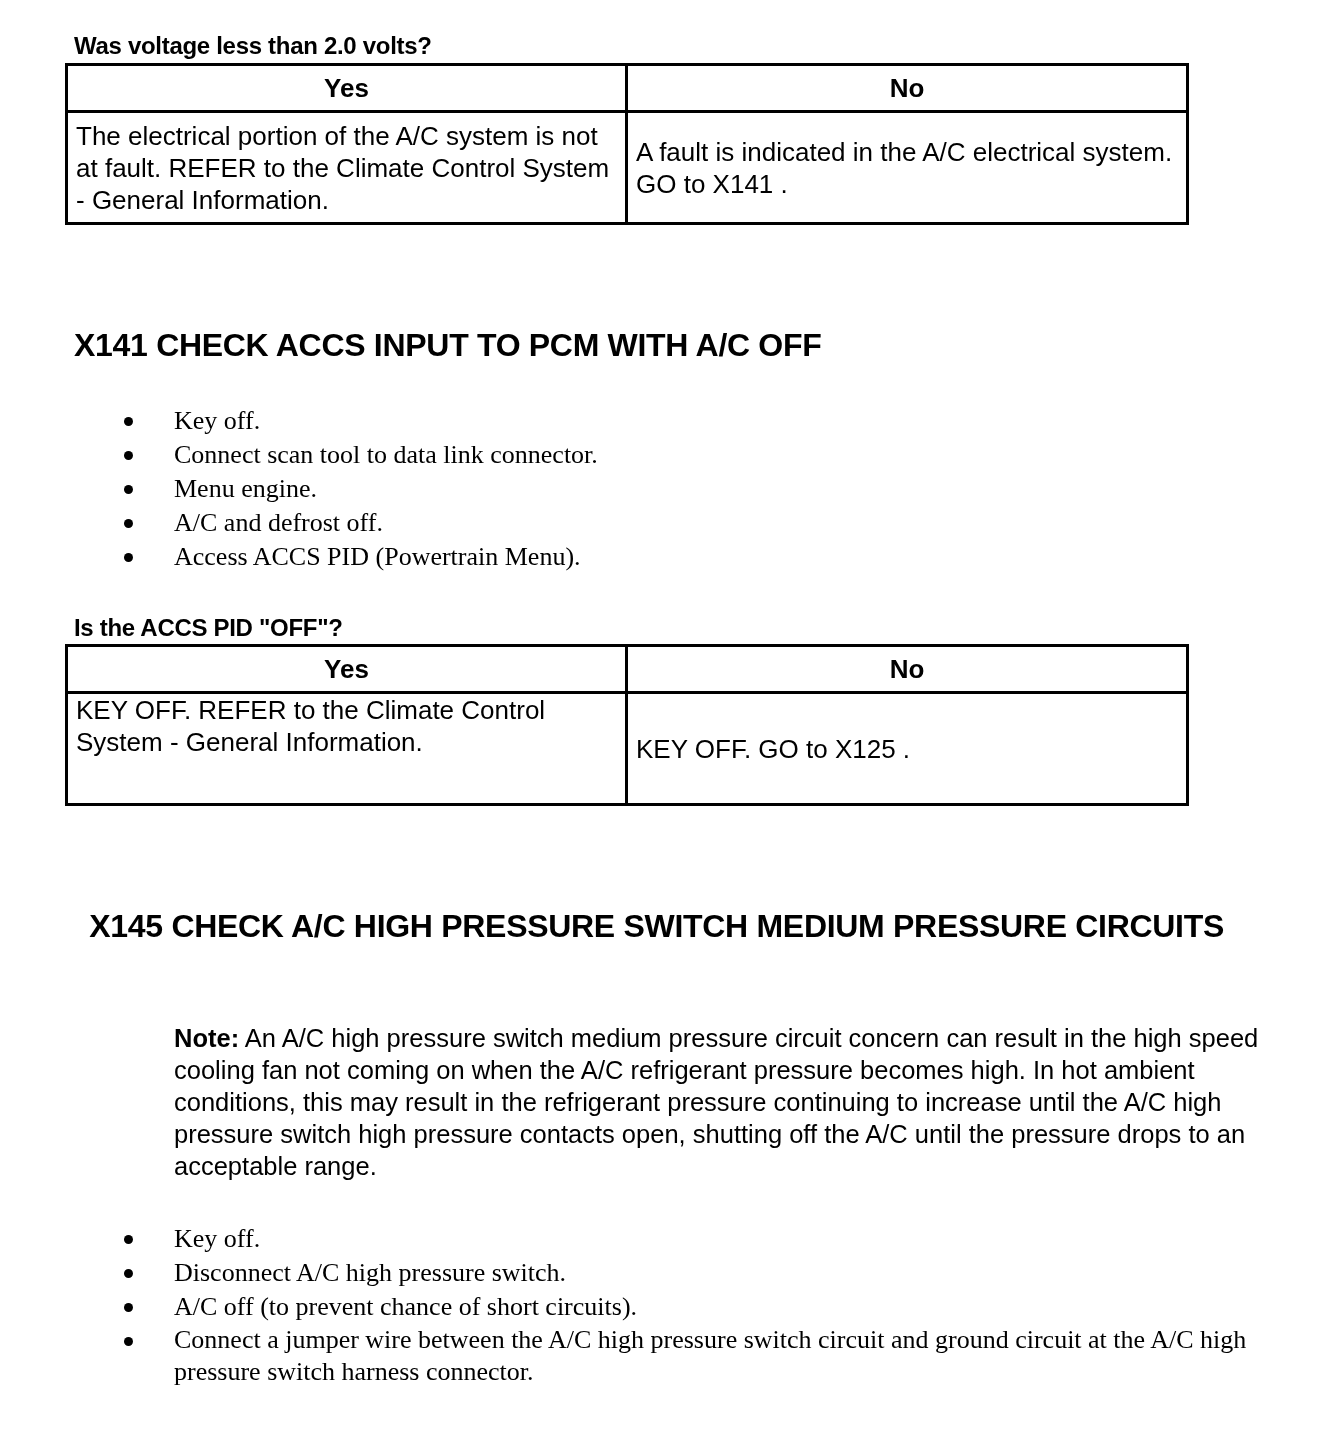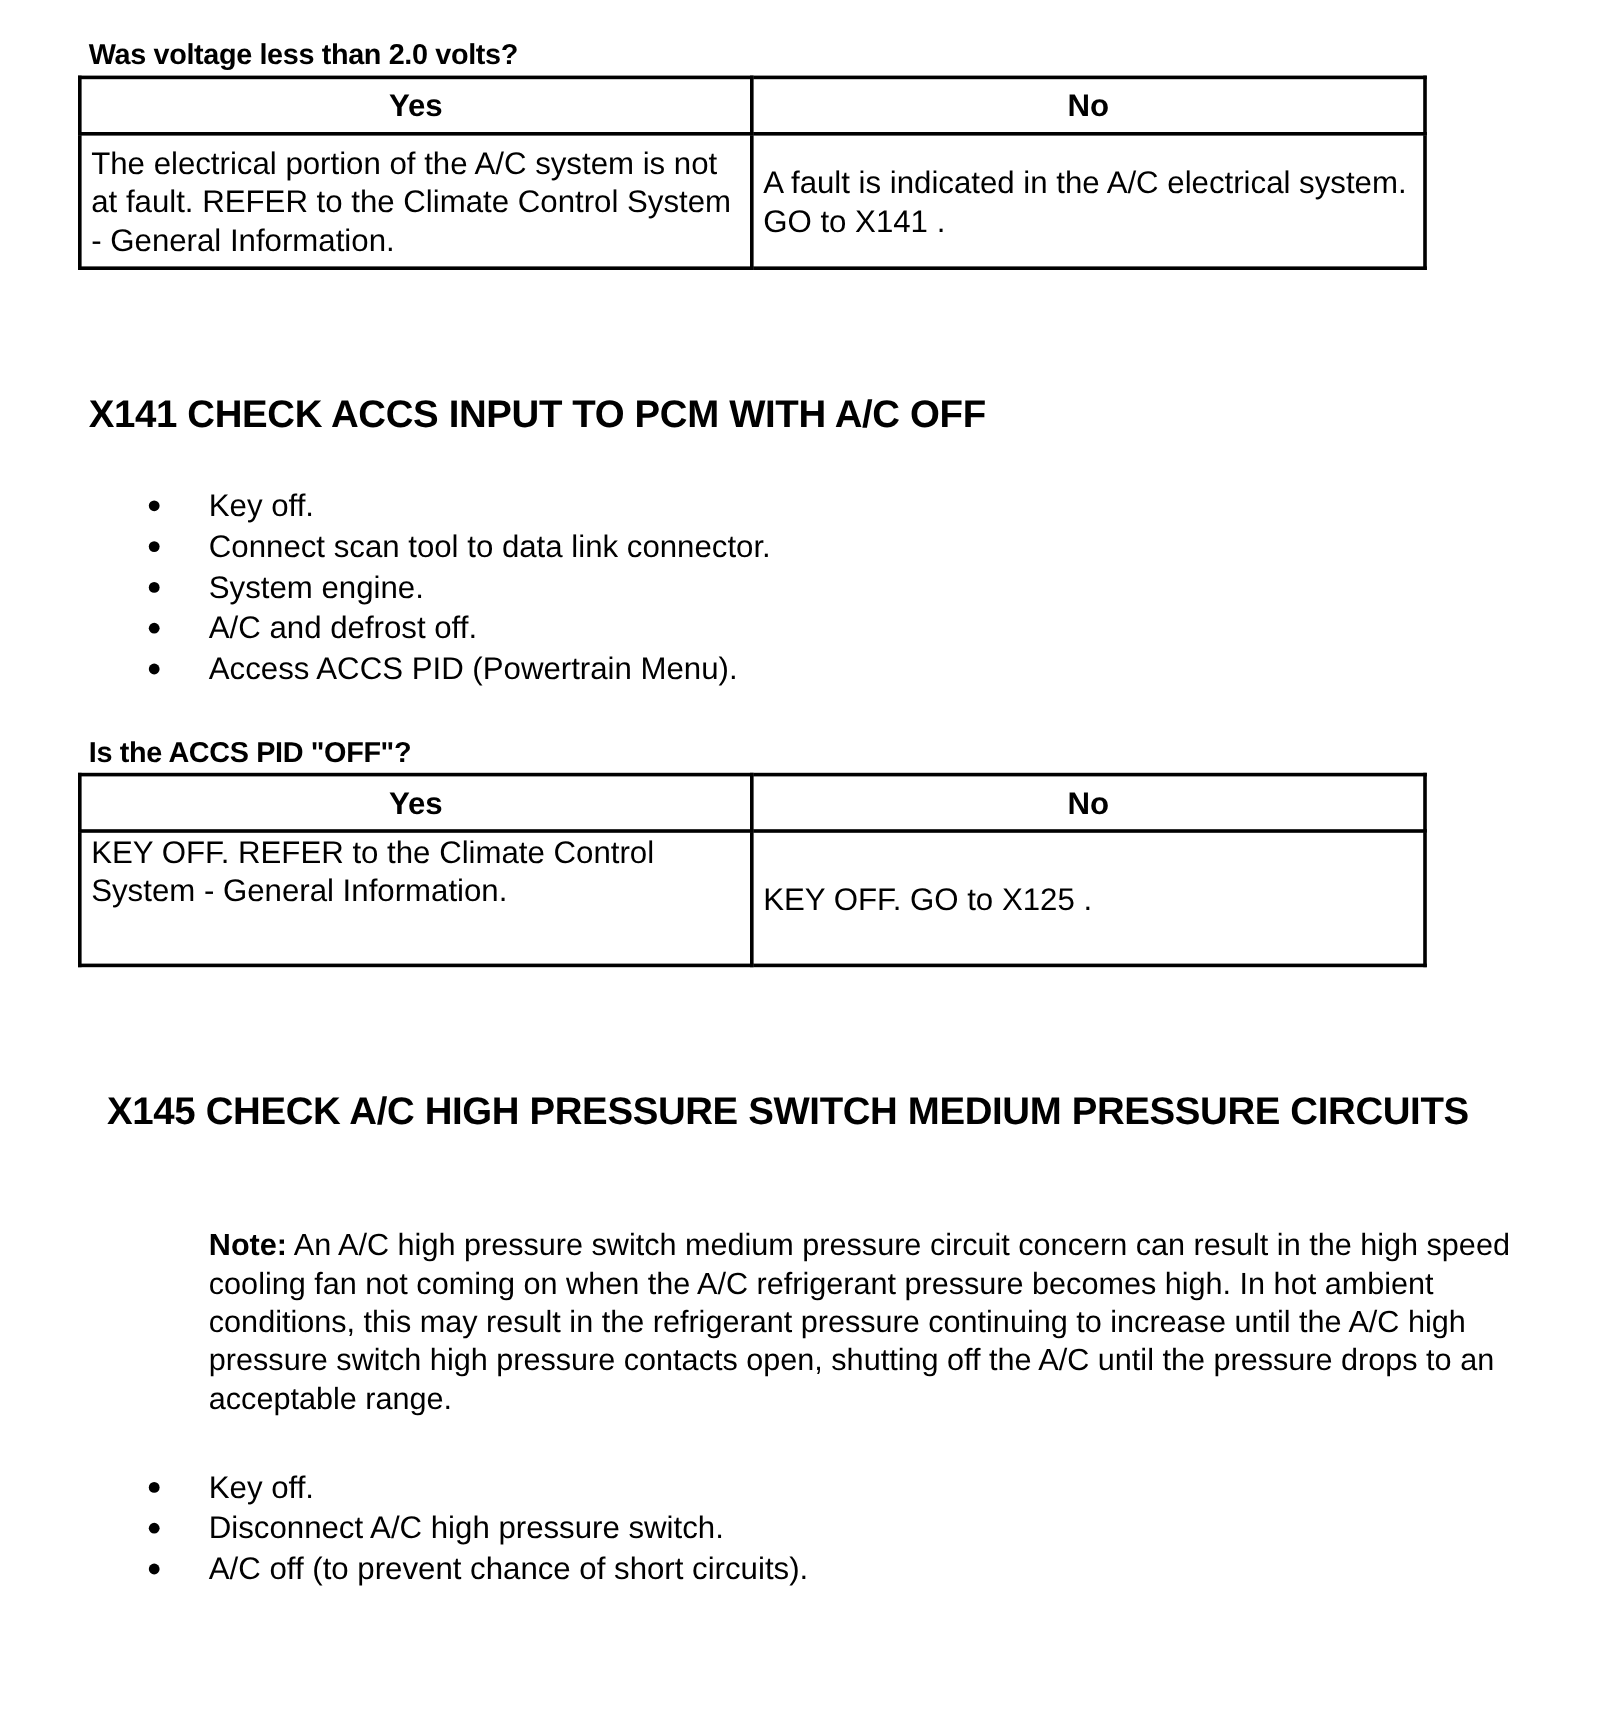--- a/index.html
+++ b/index.html
@@ -16,21 +16,21 @@
     border: 3px solid #000;
   }
   table.yn th, table.yn td {
     border: 3px solid #000; padding: 0 8px; font-size: 26px; line-height: 32px;
   }
   table.yn th { font-weight: bold; text-align: center; height: 44px; }
   table.yn td { text-align: left; vertical-align: middle; }
   .heading {
     font-weight: bold; font-size: 32px; line-height: 38px; letter-spacing: -0.3px;
   }
-  ul.steps { list-style: none; margin: 0; padding: 0; }
+  ul.steps { list-style: none; margin: 0; padding: 0; font-family: Liberation Serif, serif; }
   ul.steps li { position: relative; padding-left: 100px; font-size: 26px; line-height: 34px; }
   ul.steps li .bullet {
     position: absolute; left: 50px; top: 13px; width: 9px; height: 9px;
     border-radius: 50%; background: #000;
   }
   .note { font-size: 25.5px; line-height: 32px; }
   .note b { font-weight: bold; margin-top: 48px; }
 </style>
 </head>
 <body>
@@ -52,21 +52,21 @@
     <td>A fault is indicated in the A/C electrical system. GO to X141 .</td>
   </tr>
 </tbody>
   </table>
 
 <div class="abs heading" style="left:74px; top:326px;">X141 CHECK ACCS INPUT TO PCM WITH A/C OFF</div>
 
 <ul class="abs steps" style="left:74px; top:404px; width:1200px;">
   <li><span class="bullet"></span><span>Key off.</span></li>
   <li><span class="bullet"></span><span>Connect scan tool to data link connector.</span></li>
-  <li><span class="bullet"></span><span>System engine.</span></li>
+  <li><span class="bullet"></span><span>Menu engine.</span></li>
   <li><span class="bullet"></span><span>A/C and defrost off.</span></li>
   <li><span class="bullet"></span><span>Access ACCS PID (Powertrain Menu).</span></li>
 </ul>
 
 <div class="abs question" style="left:74px; top:614px;">Is the ACCS PID "OFF"?</div>
 
 <table class="yn" style="left:65px; top:644px; width:1121px;">
   <colgroup>
       <col style="width:560px">
       <col style="width:561px">
@@ -86,13 +86,14 @@
 <div class="abs heading" style="left:74px; top:907px; width:1150px;text-align:right;">X145 CHECK A/C HIGH PRESSURE SWITCH MEDIUM PRESSURE CIRCUITS</div>
 
 <div class="abs note" style="left:174px; top:1022px; width:1100px;">
   <b>Note:</b><span> An A/C high pressure switch medium pressure circuit concern can result in the high speed cooling fan not coming on when the A/C refrigerant pressure becomes high. In hot ambient conditions, this may result in the refrigerant pressure continuing to increase until the A/C high pressure switch high pressure contacts open, shutting off the A/C until the pressure drops to an acceptable range.</span>
 </div>
 
 <ul class="abs steps" style="left:74px; top:1222px; width:1200px;">
   <li><span class="bullet"></span><span>Key off.</span></li>
   <li><span class="bullet"></span><span>Disconnect A/C high pressure switch.</span></li>
   <li><span class="bullet"></span><span>A/C off (to prevent chance of short circuits).</span></li>
+  <li style="line-height:32px;"><span class="bullet"></span><span>Connect a jumper wire between the A/C high pressure switch circuit and ground circuit at the A/C high pressure switch harness connector.</span></li>
 </ul>
 
 </body></html>

